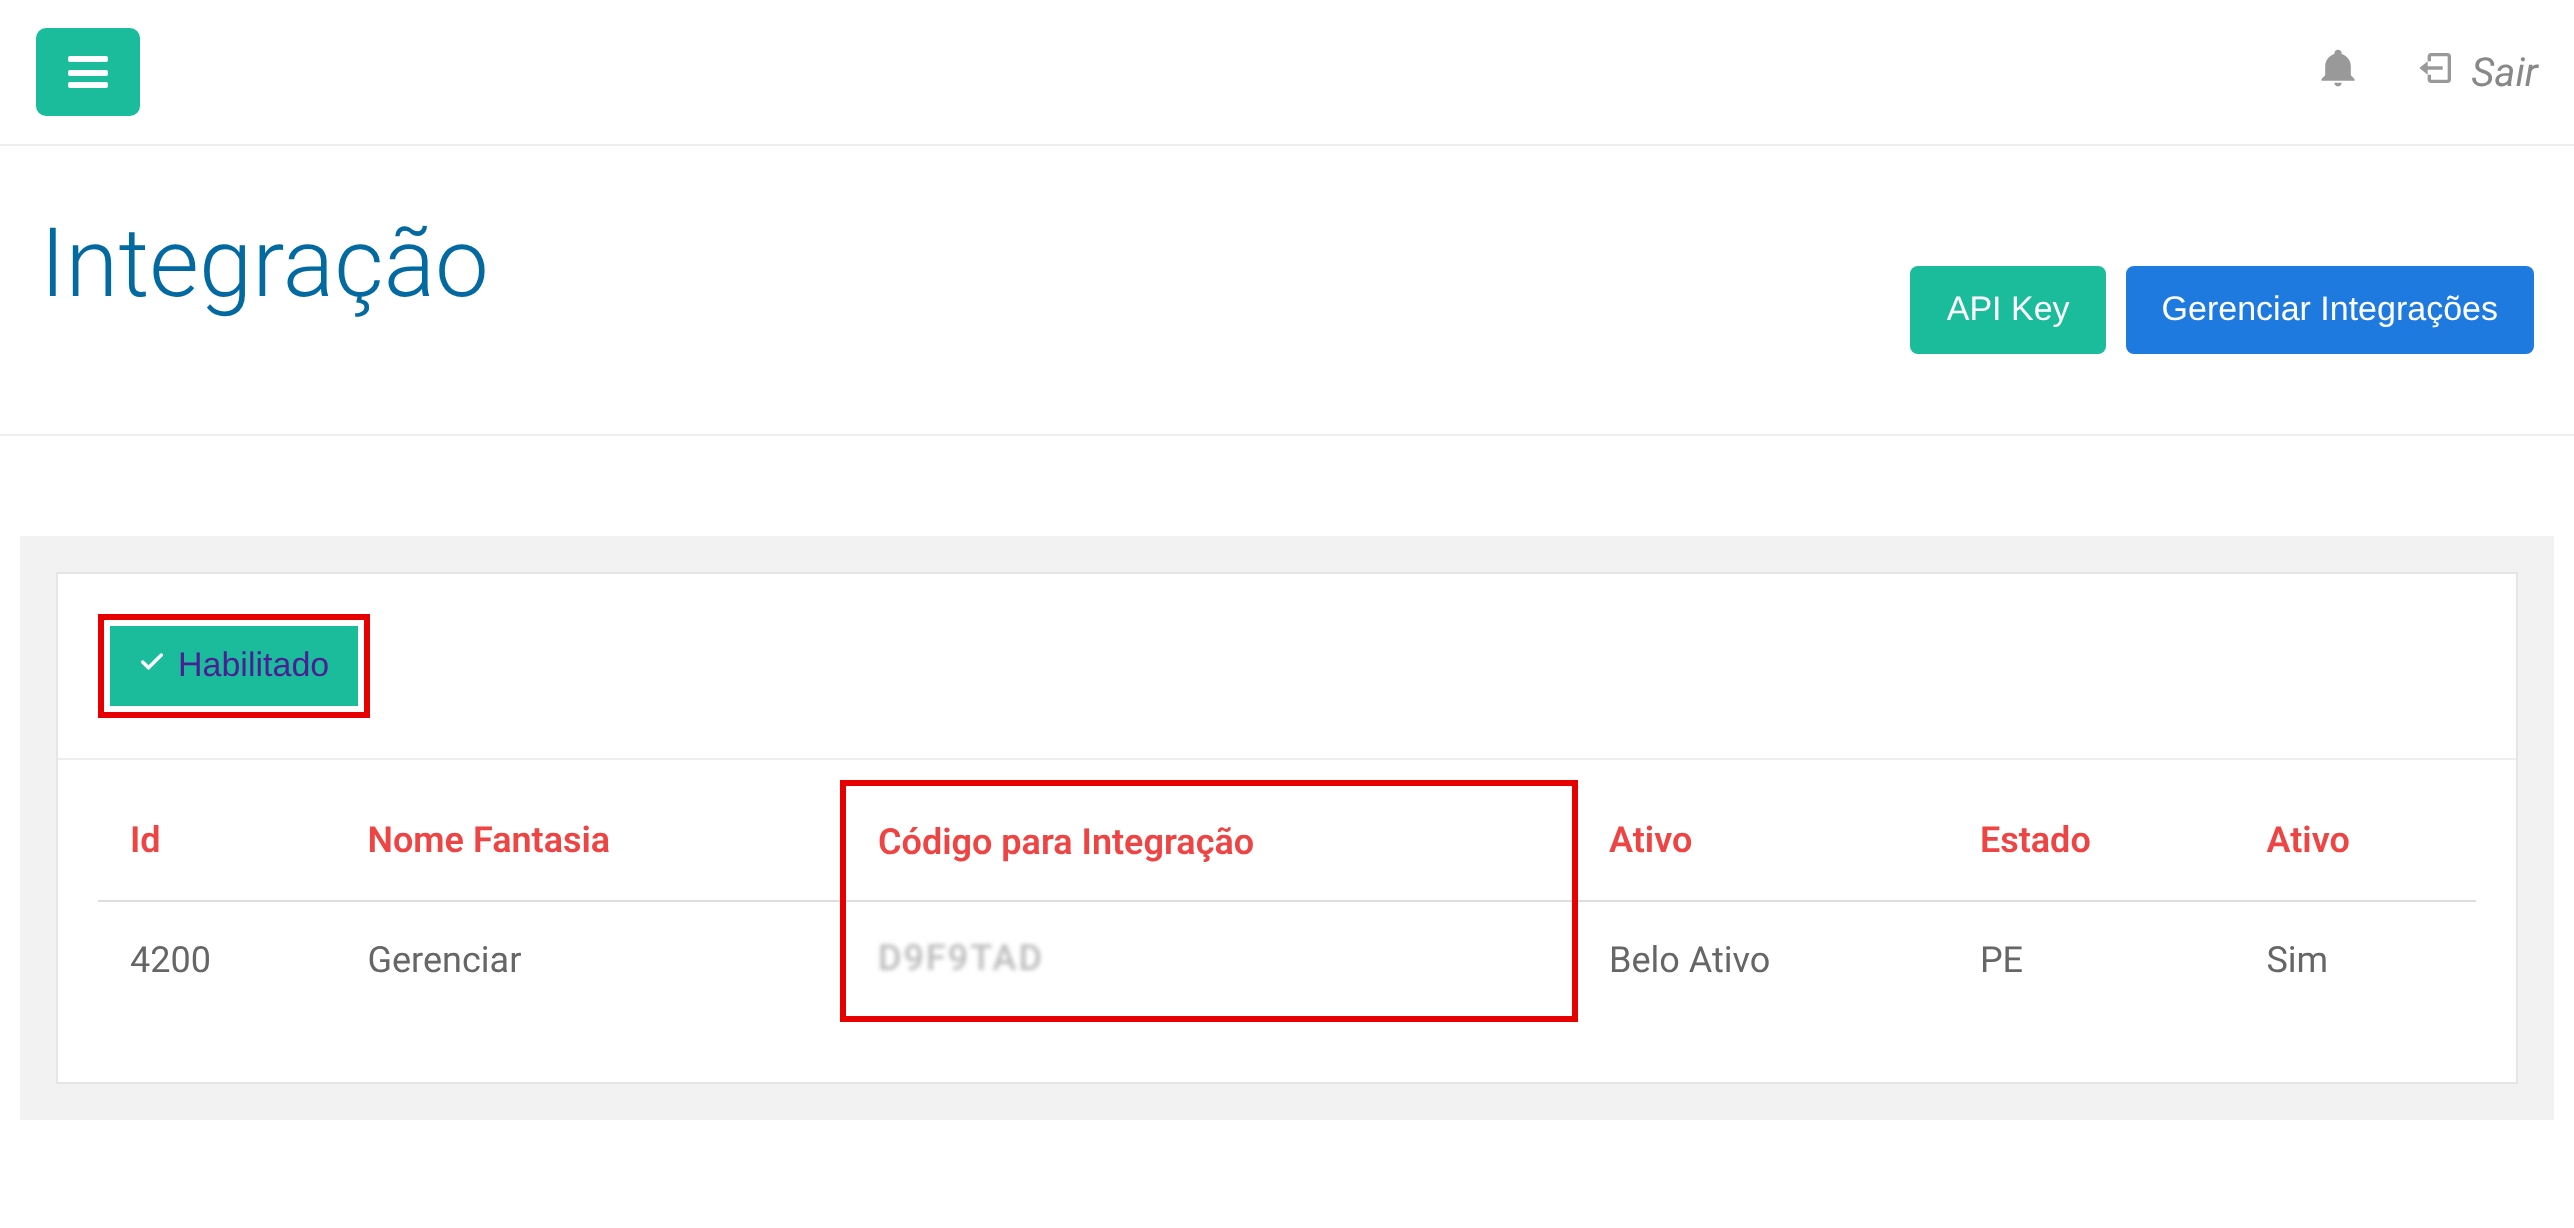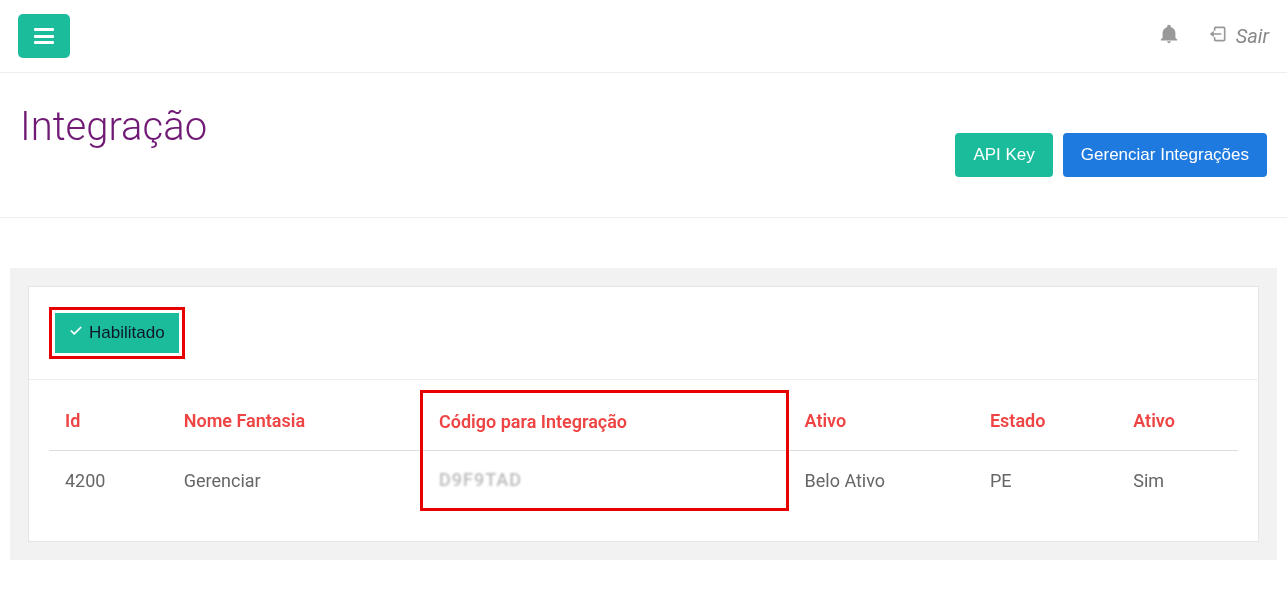--- a/index.html
+++ b/index.html
@@ -68,23 +68,23 @@
       fill: #999;
     }
     .page-header {
       display: flex;
       align-items: flex-start;
       justify-content: space-between;
       padding: 30px 20px 40px 20px;
       border-bottom: 1px solid #eee;
     }
     .page-title {
-      font-size: 40px;
+      font-size: 48px;
       font-weight: 300;
-      color: #701a75;
+      color: #0369a1;
     }
     .header-buttons {
       display: flex;
       gap: 10px;
       margin-top: 30px;
     }
     .btn {
       border: none;
       border-radius: 4px;
       padding: 12px 18px;
@@ -116,21 +116,21 @@
       padding: 20px 20px 20px 20px;
       border-bottom: 1px solid #eee;
     }
     .card-title {
       font-size: 22px;
       font-weight: 600;
       color: #555;
     }
     .status-btn {
       background: #1abc9c;
-      color: #0f172a;
+      color: #4c1d95;
       border: none;
       padding: 10px 14px;
       font-size: 17px;
       display: flex;
       align-items: center;
       gap: 6px;
       cursor: pointer;
     }
     .status-highlight {
       border: 3px solid #e60000;

